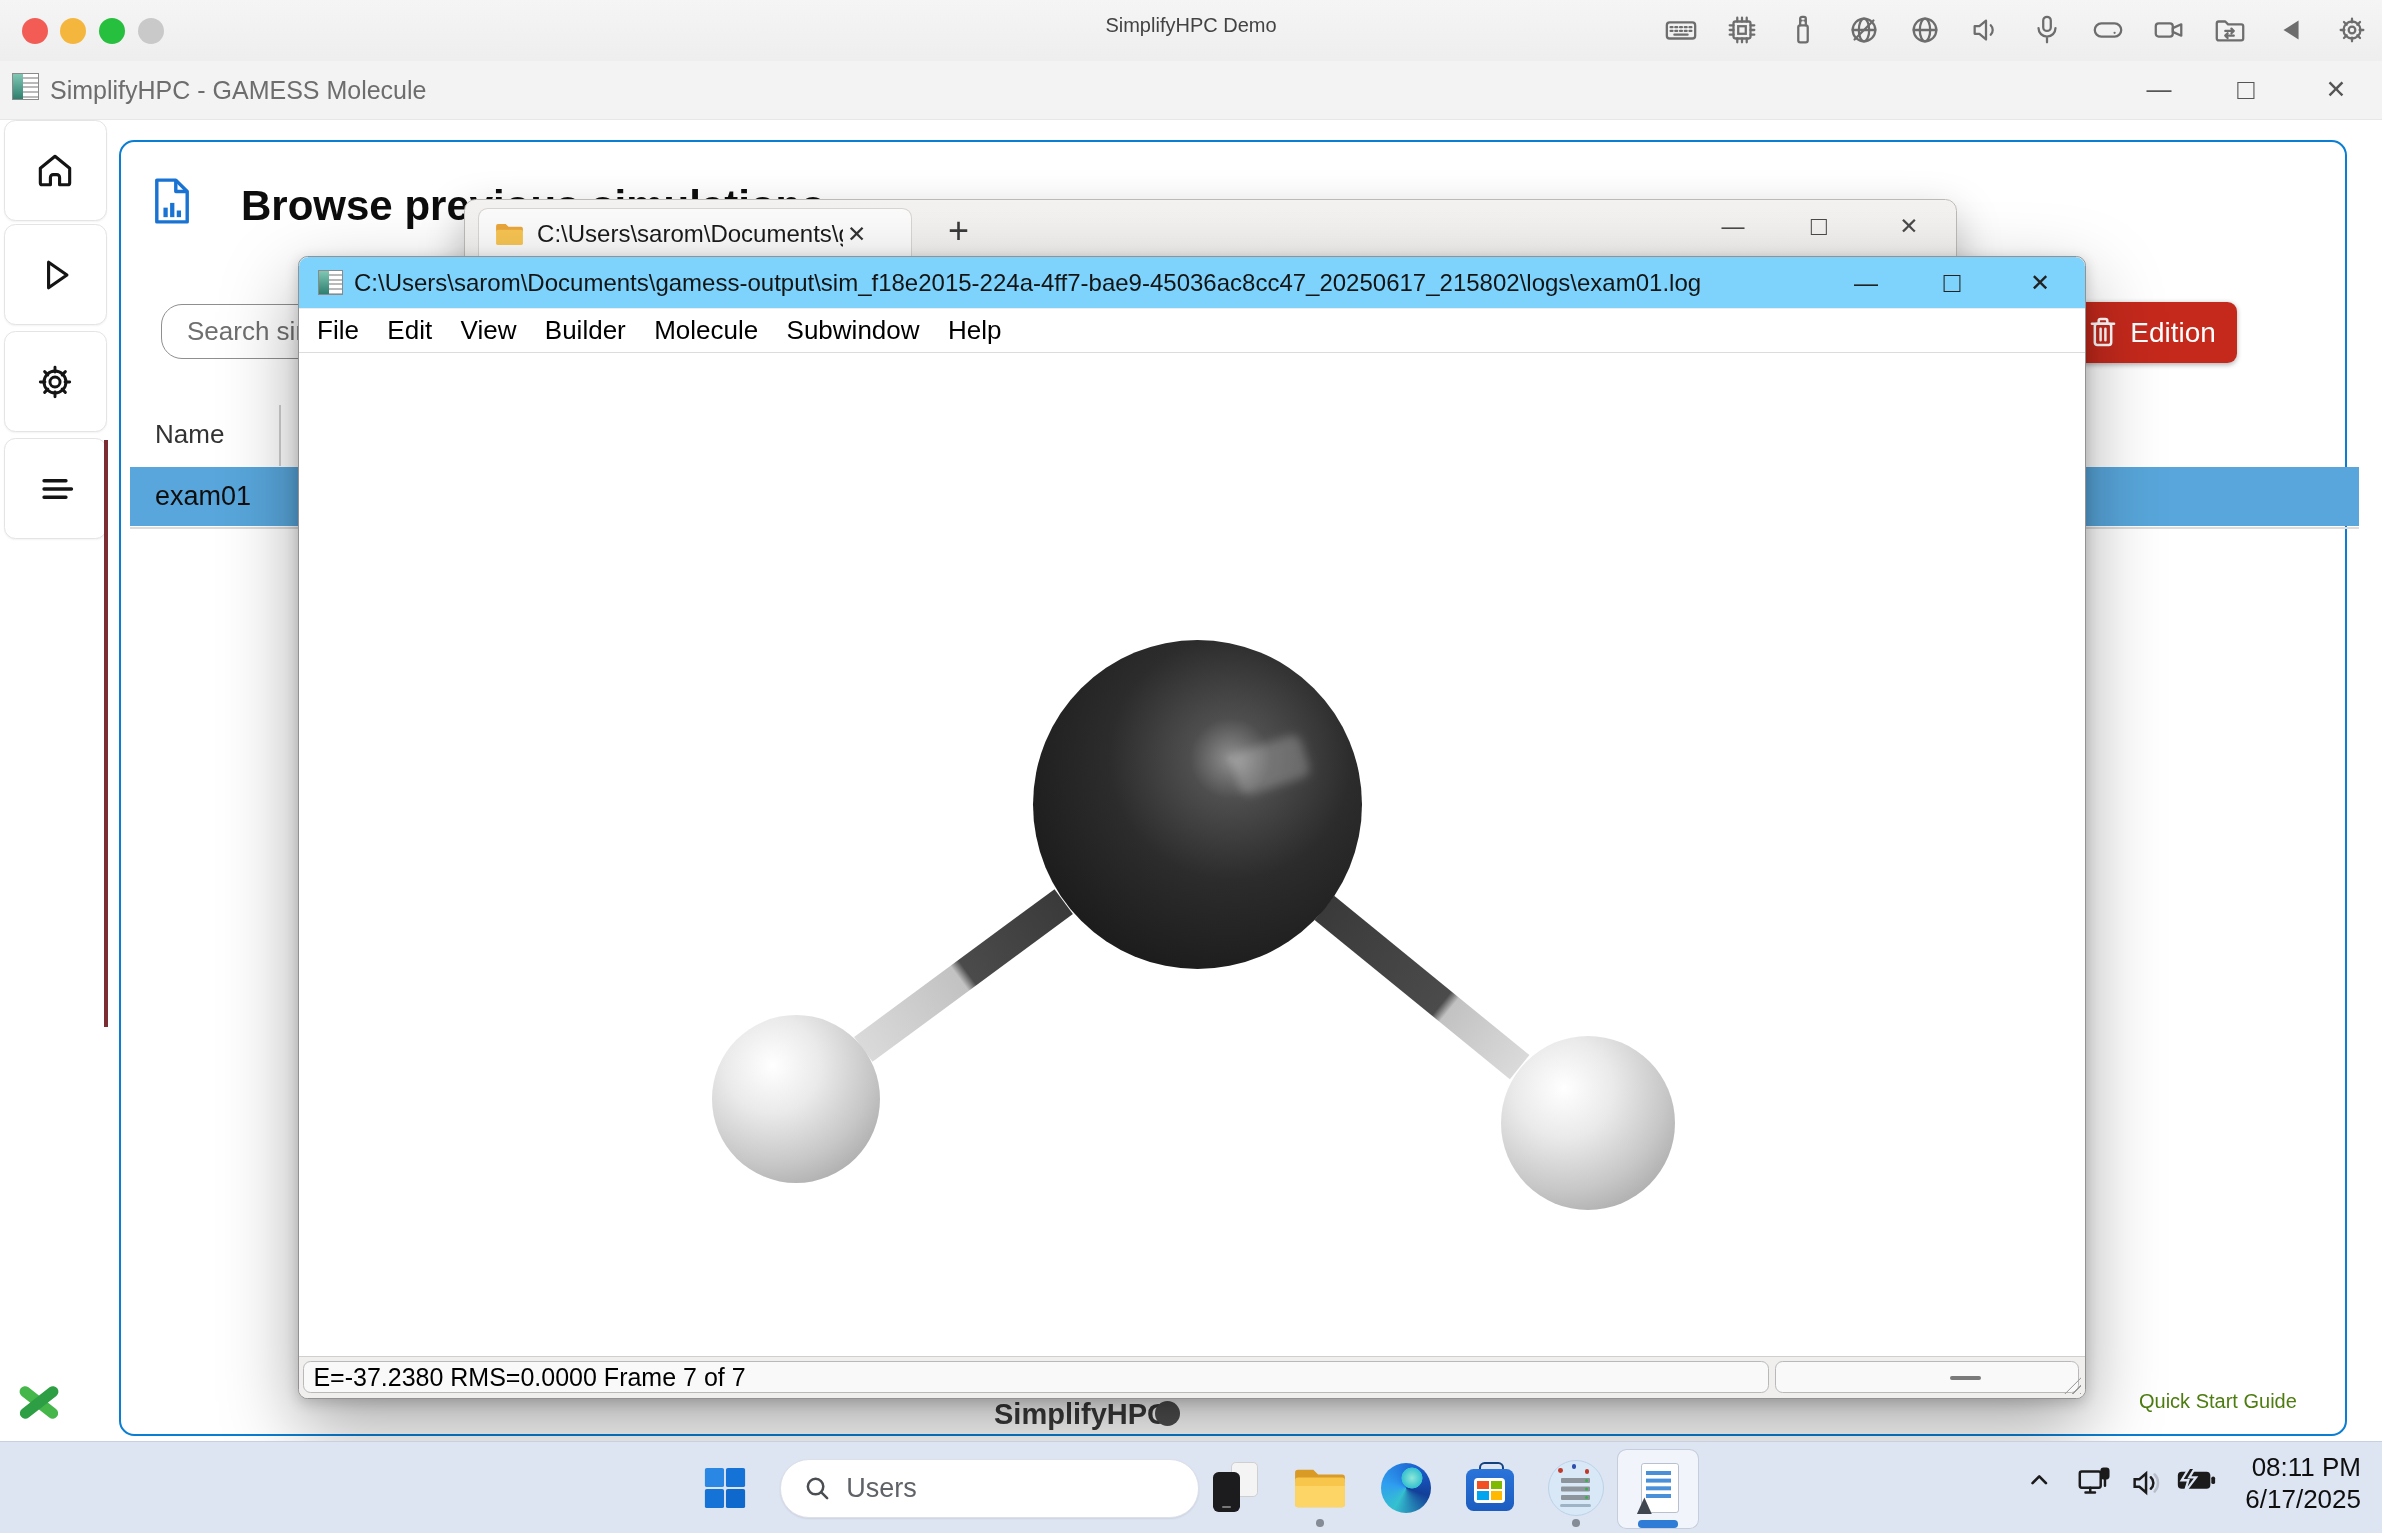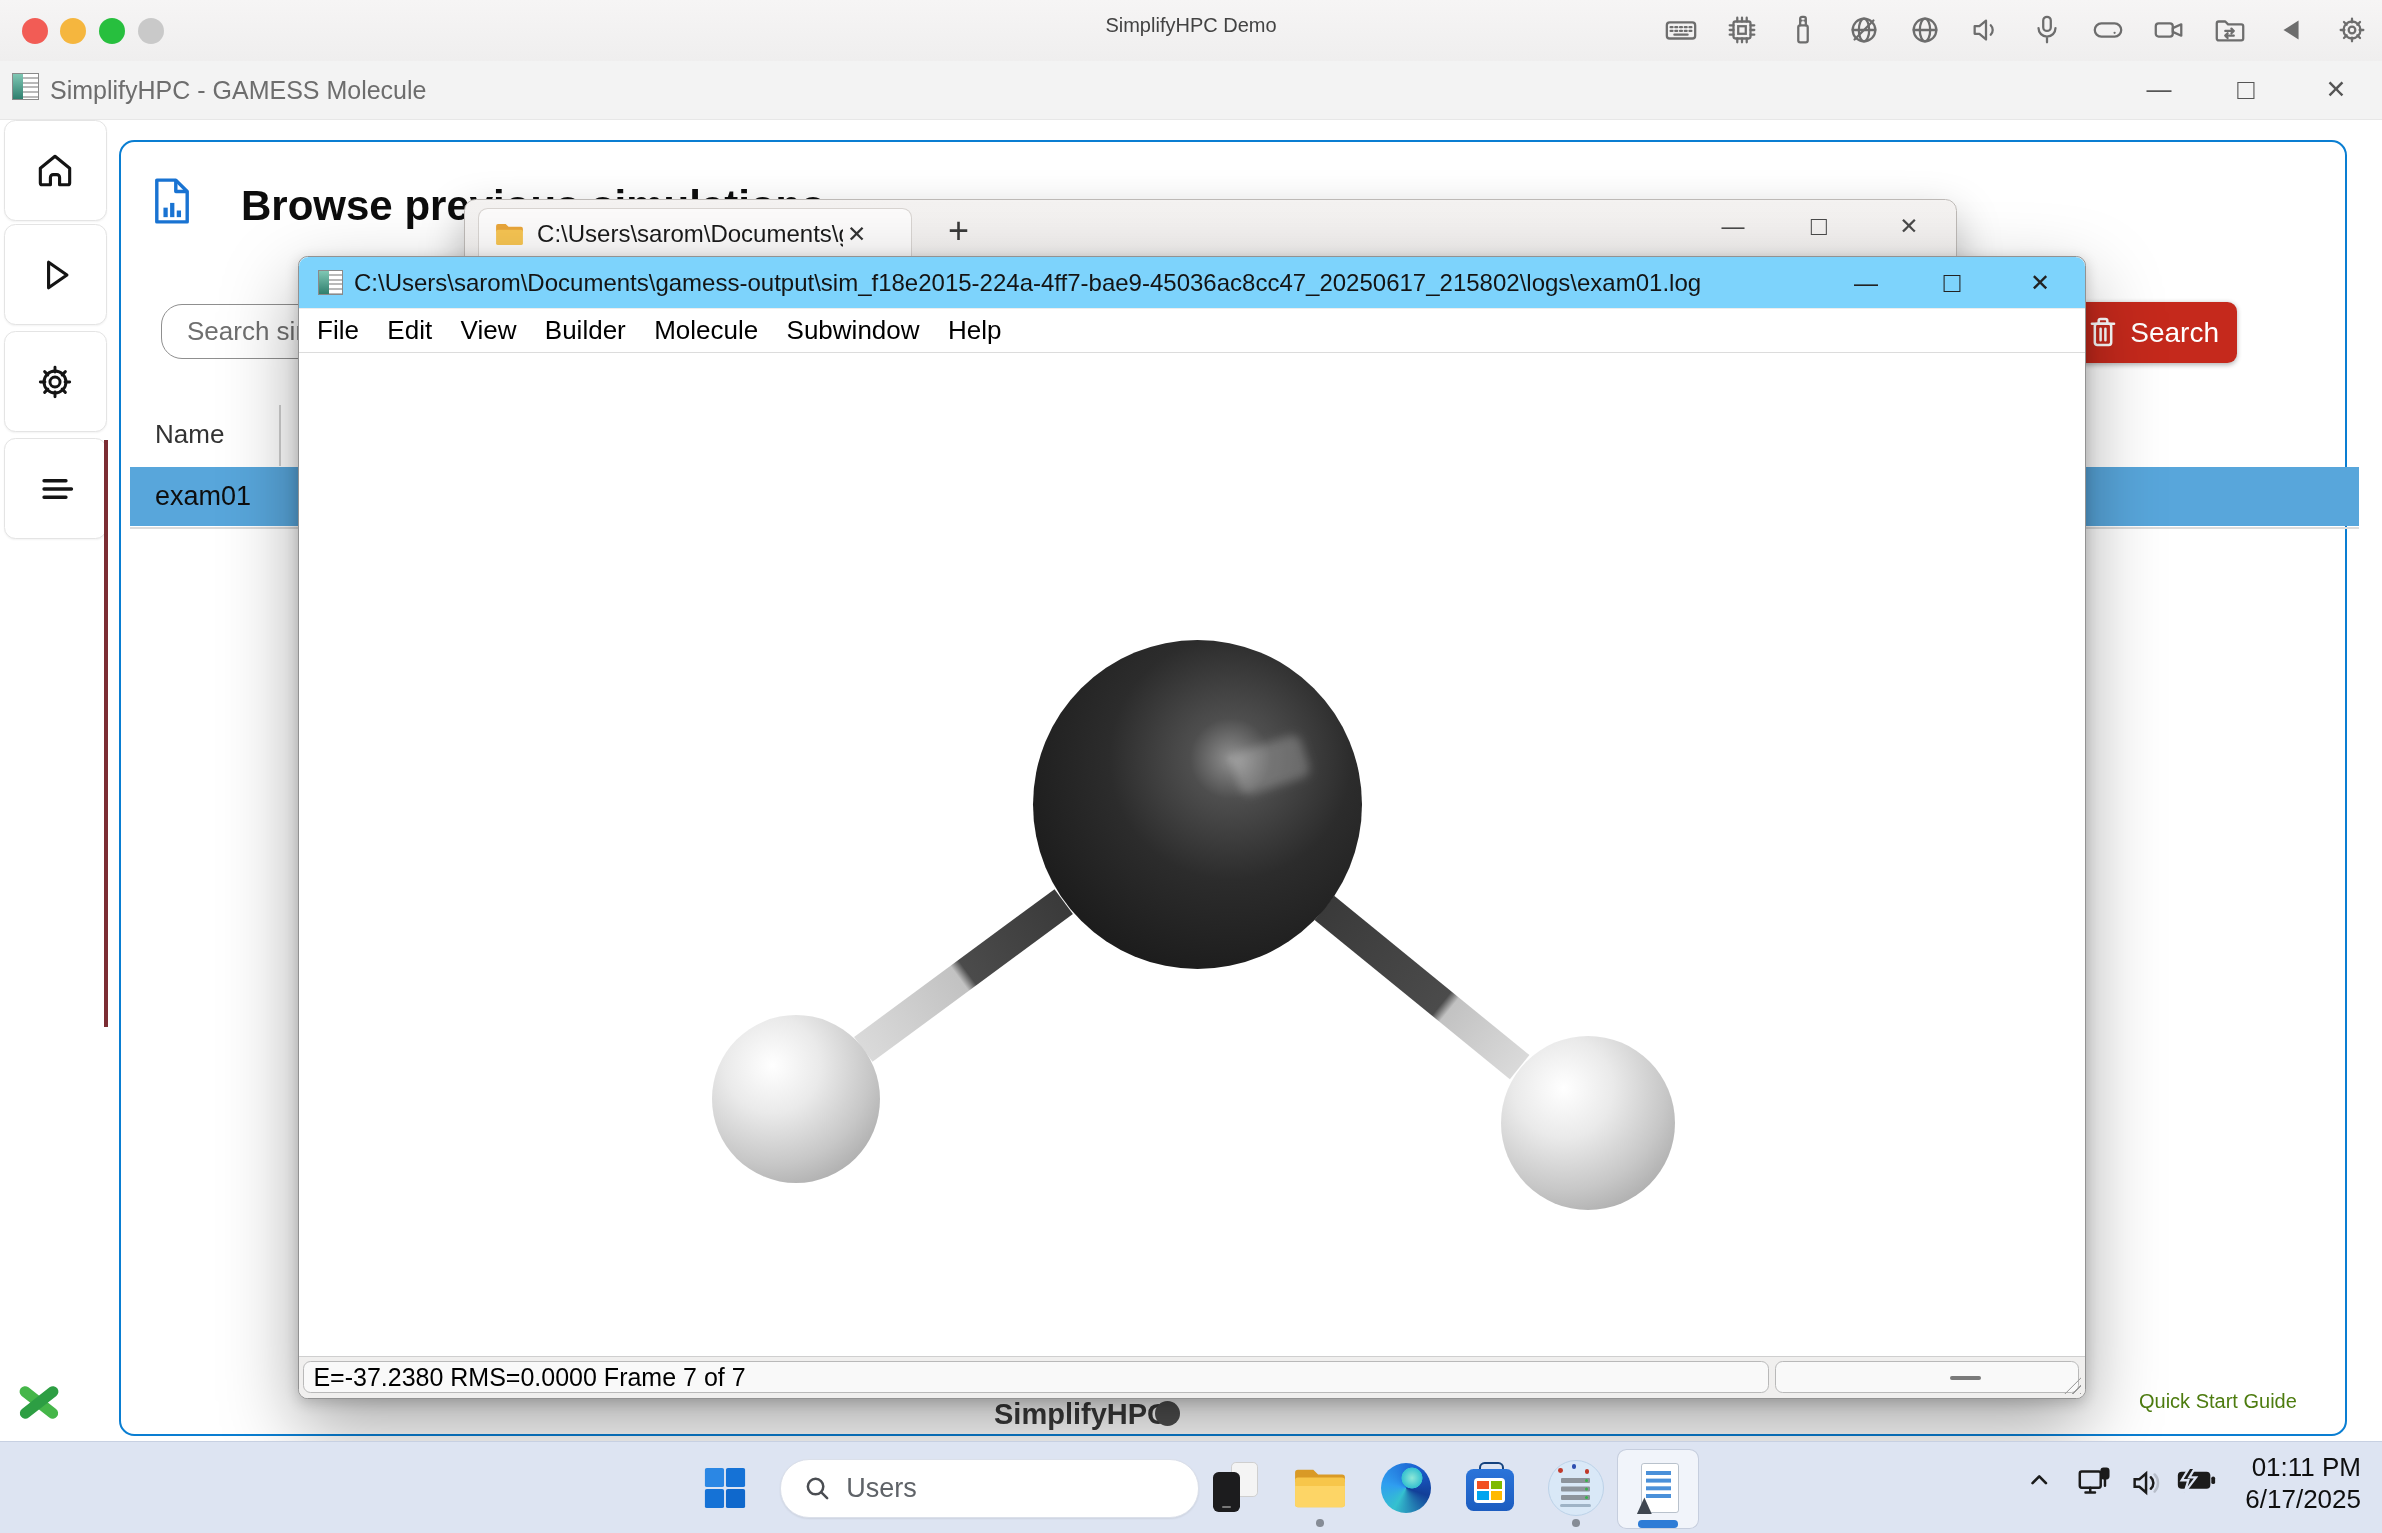--- a/index.html
+++ b/index.html
@@ -216,21 +216,21 @@
 <input class="abs search" placeholder="Search simulations" style="">
 <div class="abs delbtn">
   <span>
     <svg width="26" height="31" viewBox="0 0 27 32" fill="none" stroke="#fff" stroke-width="2.6" stroke-linecap="round">
         <path d="M2 7h23"></path>
         <path d="M9 7V4a2 2 0 0 1 2-2h5a2 2 0 0 1 2 2v3"></path>
         <rect x="5" y="7" width="17" height="22" rx="2.5"></rect>
         <path d="M11 12v12M16 12v12"></path>
       </svg>
   </span>
-  <span>Search</span>
+  <span>Edition</span>
 </div>
 <div class="abs colhdr">Name</div>
 <div class="abs colsep"></div>
 <div class="abs selrow">
   <span>exam01</span>
 </div>
 <div class="abs rowline"></div>
 
 <div class="abs card" style="top:120px">
   <svg width="44" height="44" viewBox="0 0 48 48" fill="none" stroke="#141414" stroke-width="3.4" stroke-linecap="round" stroke-linejoin="round">
@@ -431,16 +431,16 @@
     </svg>
 </div>
 <div class="tray" style="left:2174px">
   <svg width="44" height="32.5" viewBox="0 0 46 34">
       <rect x="4" y="8" width="34" height="18" rx="4" fill="#1b1b1b"></rect>
       <rect x="39" y="13" width="4" height="8" rx="2" fill="#1b1b1b"></rect>
       <path d="M16 4l-8 13h7l-4 13 12-16h-7l6-10z" fill="#1b1b1b" stroke="#dde4f2" stroke-width="2.4"></path>
     </svg>
 </div>
 <div class="clock">
-  <div>01:11 PM</div>
+  <div>08:11 PM</div>
   <div>6/17/2025</div>
 </div>
 
 
 </body></html>

